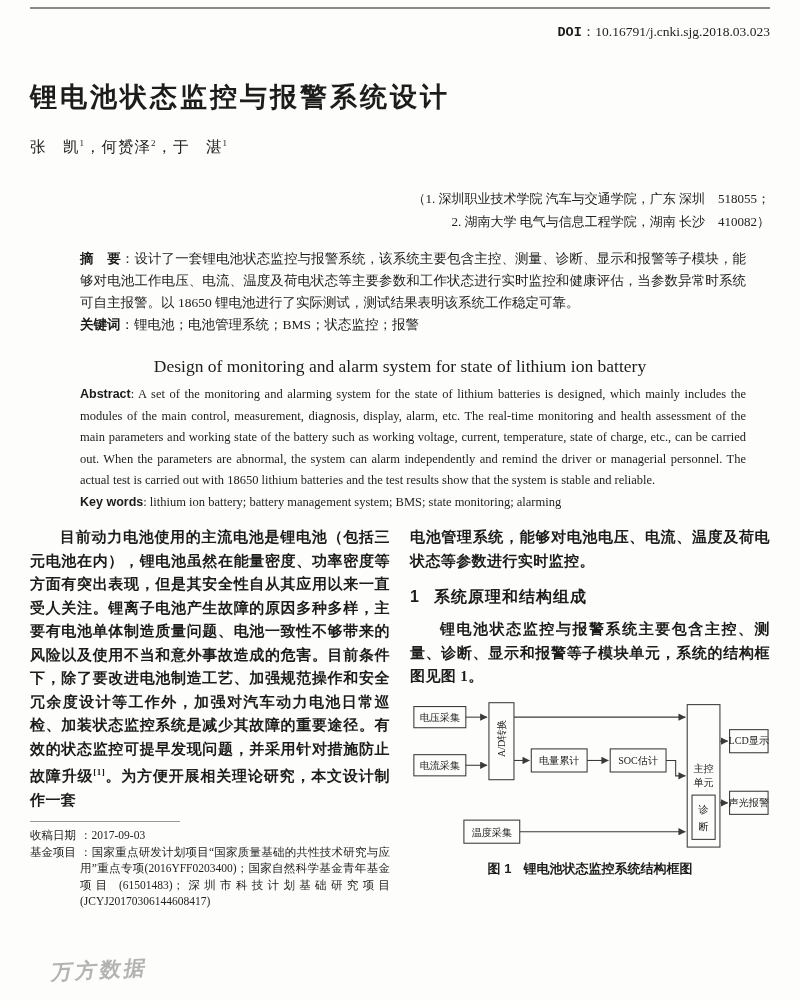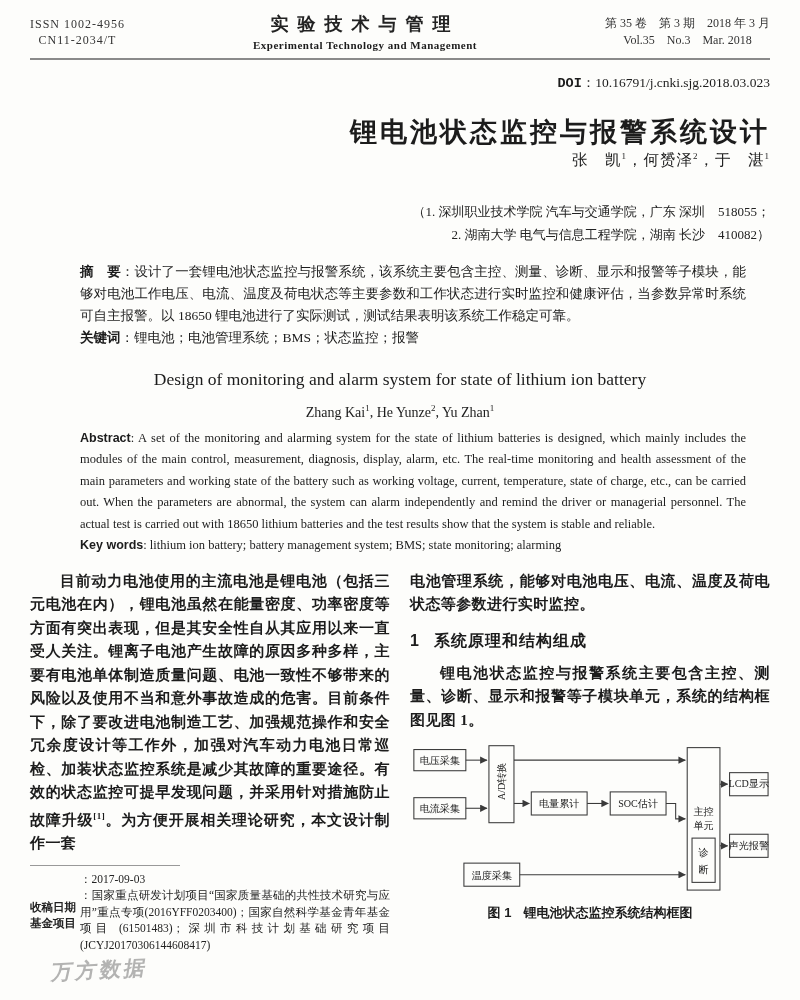--- a/index.html
+++ b/index.html
@@ -14,22 +14,22 @@
   .hdr { display:flex; justify-content:space-between; align-items:center; padding-top:12px; }
   .hdr-left { font-size:12px; line-height:16px; text-align:center; letter-spacing:1px; color:#333; }
   .hdr-center { text-align:center; }
   .journal-cn { font-size:18px; font-weight:600; letter-spacing:9px; color:#222; }
   .journal-en { font-size:11px; font-weight:700; margin-top:3px; letter-spacing:0.5px; }
   .hdr-right { font-size:12px; line-height:17px; text-align:center; color:#333; }
   .hdr-rule { border-top:2px solid #8a8a8a; margin-top:7px; }
   .doi-row { text-align:right; margin-top:14px; font-size:13.5px; }
   .doi-row b { font-family:Liberation Mono, monospace; }
   
-  .title-cn { text-align:right; font-size:27px; font-weight:700; letter-spacing:3px; margin-top:22px; }
-  .authors-cn { text-align:right; font-size:15.5px; letter-spacing:1px; }
+  .title-cn { text-align:left; font-size:27px; font-weight:700; letter-spacing:3px; margin-top:38px; }
+  .authors-cn { text-align:left; font-size:15.5px; margin-top:22px; letter-spacing:1px; }
   sup.au { font-size:9px; vertical-align:super; }
   .affil { text-align:right; font-size:13px; line-height:23px; margin-top:29px; color:#222; }
   
   .abs-block-cn { margin:15px 24px 0 50px; font-size:13.5px; line-height:22px; text-align:justify; }
   .lbl { font-family:"Liberation Sans","DejaVu Sans",sans-serif; font-weight:700; }
   .clc-row span.pair { margin-right:18px; }
   
   .title-en { text-align:center; font-size:17.5px; margin-top:20px; font-weight:500; }
   .authors-en { text-align:center; font-size:14px; margin-top:13px; }
   .affil-en { text-align:center; font-size:12px; line-height:20px; margin-top:9px; }
@@ -40,54 +40,40 @@
   .body-p { font-size:15px; line-height:23.5px; text-align:justify; letter-spacing:0.4px;font-weight:bold; }
   .indent { text-indent:2em; }
   sup.ref { font-size:9px; vertical-align:super; }
   .sec-head { font-family:"Liberation Sans","DejaVu Sans",sans-serif; font-weight:700;
               font-size:16px; margin:14px 0 10px 0; letter-spacing:1px; }
   .sec-head .no { margin-right:14px; }
   
   .fn-rule { border-top:1px solid #999; width:150px; margin-top:9px; }
   .footnote { margin-top:5px; font-size:11.5px; line-height:16.5px; color:#222; }
   .fn-item { position:relative; padding-left:50px; text-align:justify; }
-  .fn-label { position:absolute; left:0; top:0; font-family:"Liberation Sans","DejaVu Sans",sans-serif; font-weight:700;margin-top:28px; }
+  .fn-label { position:absolute; left:0; top:0; font-family:"Liberation Sans","DejaVu Sans",sans-serif; font-weight:400; }
   
   .fig-wrap { margin-top:6px; }
   .fig-svg { width:100%; height:auto; display:block; }
   .fig-caption { text-align:center; font-family:"Liberation Sans","DejaVu Sans",sans-serif;
                  font-weight:700; font-size:13px; margin-top:4px; }
   .fig-caption .cap-no { margin-right:12px; }
   svg text { font-family:"Liberation Serif","DejaVu Serif",serif; font-size:10.5px; fill:#1c1c1c; }
   svg .box { fill:none; stroke:#3a3a3a; stroke-width:1.1; }
   svg .wire { stroke:#3a3a3a; stroke-width:1.1; fill:none; }
   
   .wm-wanfang { position:absolute; left:52px; top:956px; font-size:21px; font-weight:700;
     font-family:"Liberation Sans","DejaVu Sans",sans-serif; color:rgba(105,105,105,0.5);
     transform:skewX(-12deg) rotate(-3deg); letter-spacing:3px; pointer-events:none; }
 </style>
 </head>
 <body>
 
 <div class="page">
 
-  <div class="hdr">
-    <div class="hdr-left">
-      <div>ISSN 1002-4956</div>
-      <div>CN11-2034/T</div>
-    </div>
-    <div class="hdr-center">
-      <div class="journal-cn">实验技术与管理</div>
-      <div class="journal-en">Experimental Technology and Management</div>
-    </div>
-    <div class="hdr-right">
-      <div>第 35 卷　第 3 期　2018 年 3 月</div>
-      <div>Vol.35　No.3　Mar. 2018</div>
-    </div>
-  </div>
   <div class="hdr-rule"></div>
 
   <div class="doi-row">
     <b>DOI</b><span>：10.16791/j.cnki.sjg.2018.03.023</span>
   </div>
 
   <h1 class="title-cn">锂电池状态监控与报警系统设计</h1>
 
   <div class="authors-cn">
     <span>张　凯</span><sup class="au">1</sup><span>，</span><span>何赟泽</span><sup class="au">2</sup><span>，</span><span>于　湛</span><sup class="au">1</sup>
@@ -98,23 +84,20 @@
     <div>2. 湖南大学 电气与信息工程学院，湖南 长沙　410082）</div>
   </div>
 
   <div class="abs-block-cn">
     <p><span class="lbl">摘　要</span><span>：设计了一套锂电池状态监控与报警系统，该系统主要包含主控、测量、诊断、显示和报警等子模块，能够对电池工作电压、电流、温度及荷电状态等主要参数和工作状态进行实时监控和健康评估，当参数异常时系统可自主报警。以 18650 锂电池进行了实际测试，测试结果表明该系统工作稳定可靠。</span></p>
     <p><span class="lbl">关键词</span><span>：锂电池；电池管理系统；BMS；状态监控；报警</span></p>
   </div>
 
   <div class="title-en">Design of monitoring and alarm system for state of lithium ion battery</div>
 
-  <div class="authors-en">
-    <span>Zhang Kai</span><sup class="au">1</sup><span>, </span><span>He Yunze</span><sup class="au">2</sup><span>, </span><span>Yu Zhan</span><sup class="au">1</sup>
-  </div>
 
 
   <div class="abs-block-en">
     <p><span class="lbl">Abstract</span><span>: A set of the monitoring and alarming system for the state of lithium batteries is designed, which mainly includes the modules of the main control, measurement, diagnosis, display, alarm, etc. The real-time monitoring and health assessment of the main parameters and working state of the battery such as working voltage, current, temperature, state of charge, etc., can be carried out. When the parameters are abnormal, the system can alarm independently and remind the driver or managerial personnel. The actual test is carried out with 18650 lithium batteries and the test results show that the system is stable and reliable.</span></p>
     <p><span class="lbl">Key words</span><span>: lithium ion battery; battery management system; BMS; state monitoring; alarming</span></p>
   </div>
 
   <div class="columns">
 
     <div class="col">

